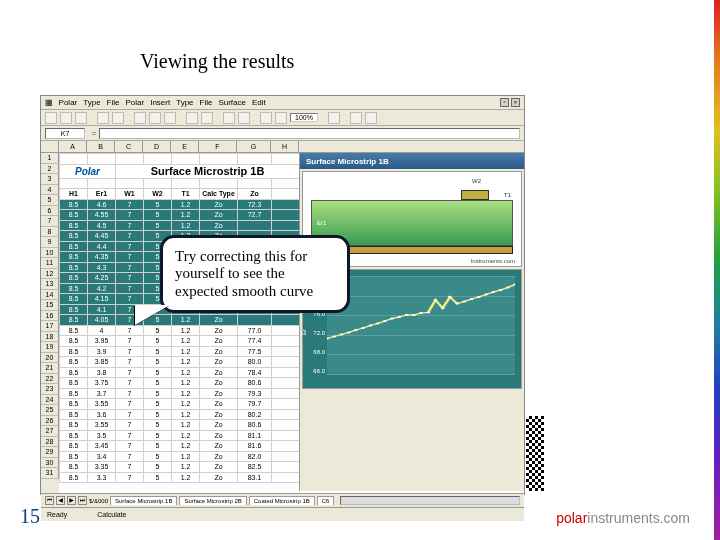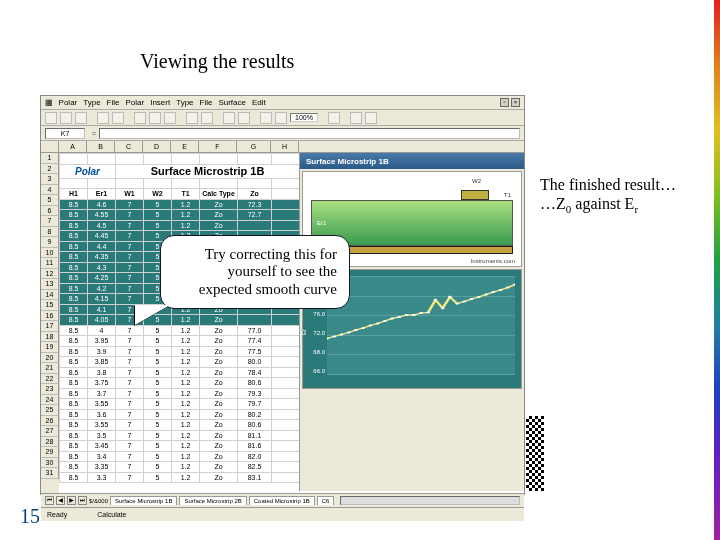--- a/index.html
+++ b/index.html
@@ -74,21 +74,21 @@
 
   .statusbar { height: 14px; background: #ece9d8; border-top: 1px solid #999; display: flex; align-items: center; font-size: 7px; padding: 0 6px; gap: 30px; }
   .tabs-strip { height: 14px; background: #ece9d8; border-top: 1px solid #999; display: flex; align-items: center; font-size: 6px; padding: 0 4px; gap: 2px; }
   .tabs-strip .nav { width: 9px; height: 9px; border: 1px solid #888; text-align: center; line-height: 7px; }
   .tabs-strip .tab { padding: 1px 4px; background: #fff; border: 1px solid #999; border-bottom: none; }
   .tabs-strip .scrollbar { flex: 1; height: 9px; border: 1px inset #bbb; background: #ddd; margin-left: 4px; }
 
   .annot-right { position: absolute; right: 30px; top: 175px; width: 150px; font-size: 16px; line-height: 1.2; }
   .annot-right .sub { font-size: 11px; vertical-align: sub; }
 
-  .callout { position: absolute; left: 160px; top: 235px; width: 190px; background: #fff; border: 1px solid #0f172a; border-radius: 14px; padding: 10px 12px; font-size: 15px; text-align: right; line-height: 1.15; z-index: 10; }
+  .callout { position: absolute; left: 160px; top: 235px; width: 190px; background: #fff; border: 3px solid #0f172a; border-radius: 14px; padding: 10px 12px; font-size: 15px; text-align: left; line-height: 1.15; z-index: 10; }
   .callout-tail { position: absolute; left: 135px; top: 305px; width: 0; height: 0; border-style: solid; border-width: 20px 35px 0 0; border-color: #fff transparent transparent transparent; z-index: 11; filter: drop-shadow(-1px 1px 0 #000); }
 
   .pagenum { position: absolute; left: 20px; bottom: 12px; font-size: 20px; color: #004080; font-family: "Times New Roman", serif; }
 
   .brand { position: absolute; right: 30px; bottom: 14px; font-size: 14px; font-family: Arial, sans-serif; color: #888; }
   .brand b { color: #c00; font-weight: normal; }
 
   .color-edge { position: absolute; right: 0; top: 0; width: 6px; height: 540px; background: linear-gradient(#e02020 0%, #e08020 12%, #e0c020 24%, #80c020 36%, #20a040 48%, #2080a0 60%, #2040c0 72%, #6020c0 84%, #a020a0 100%); }
 </style>
 </head>
@@ -589,26 +589,23 @@
       <div class="tab">C6</div>
       <div class="scrollbar"></div>
     </div>
 
     <div class="statusbar">
       <span>Ready</span>
       <span>Calculate</span>
     </div>
   </div>
 
-  <div class="annot-right">
-    <div>The finished result…</div>
-    <div>
-      <span>…Z</span><span class="sub">0</span><span> against E</span><span class="sub">r</span>
-    </div>
-  </div>
 
   <div class="callout">Try correcting this for yourself to see the expected smooth curve</div>
   <div class="callout-tail"></div>
 
   <div class="pagenum">15</div>
+  <div class="brand">
+    <b>polar</b><span>instruments.com</span>
+  </div>
 </div>
 
 <div class="color-edge"></div>
 
 </body></html>

